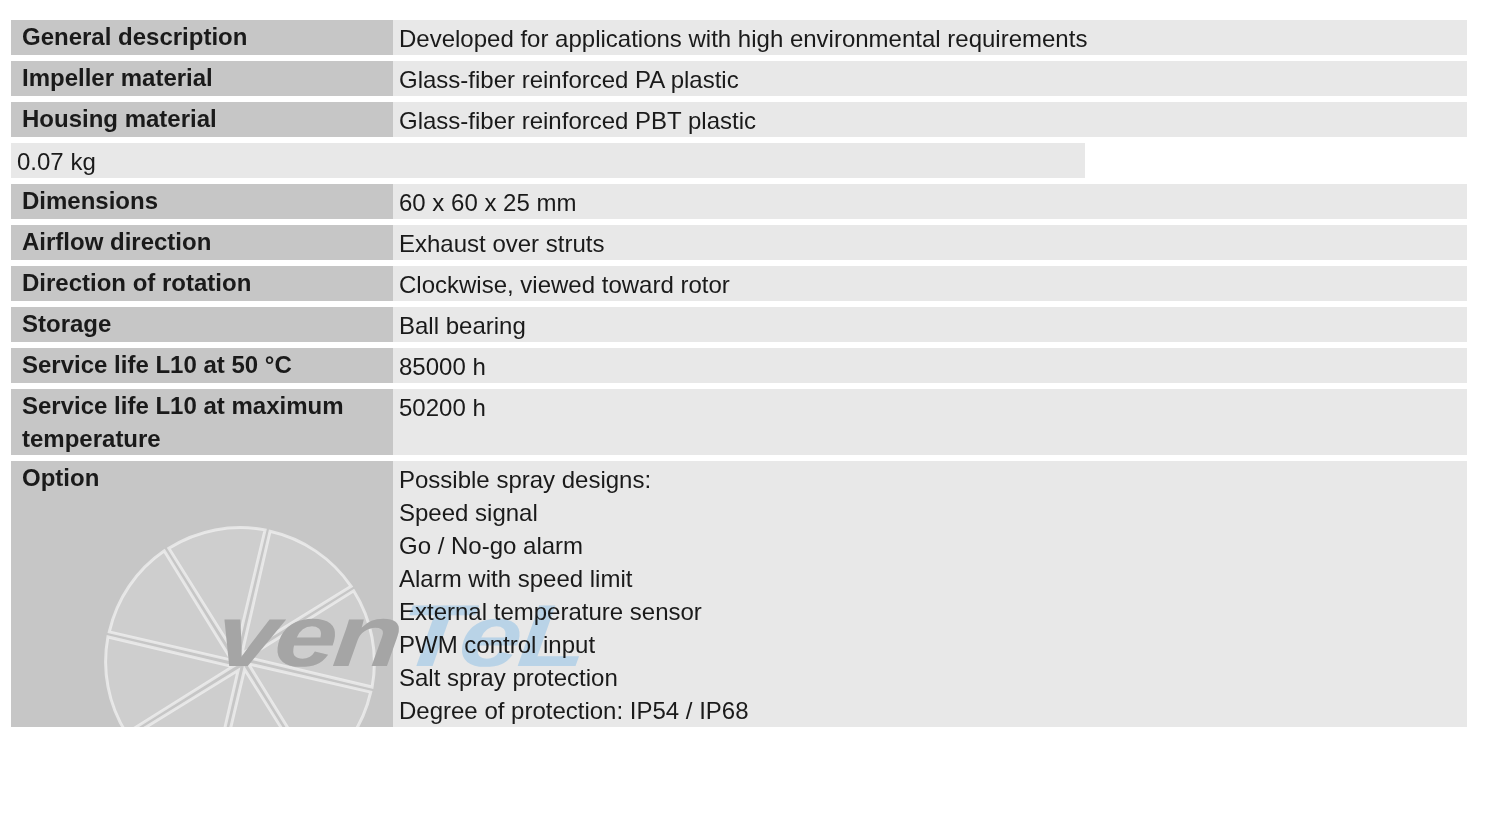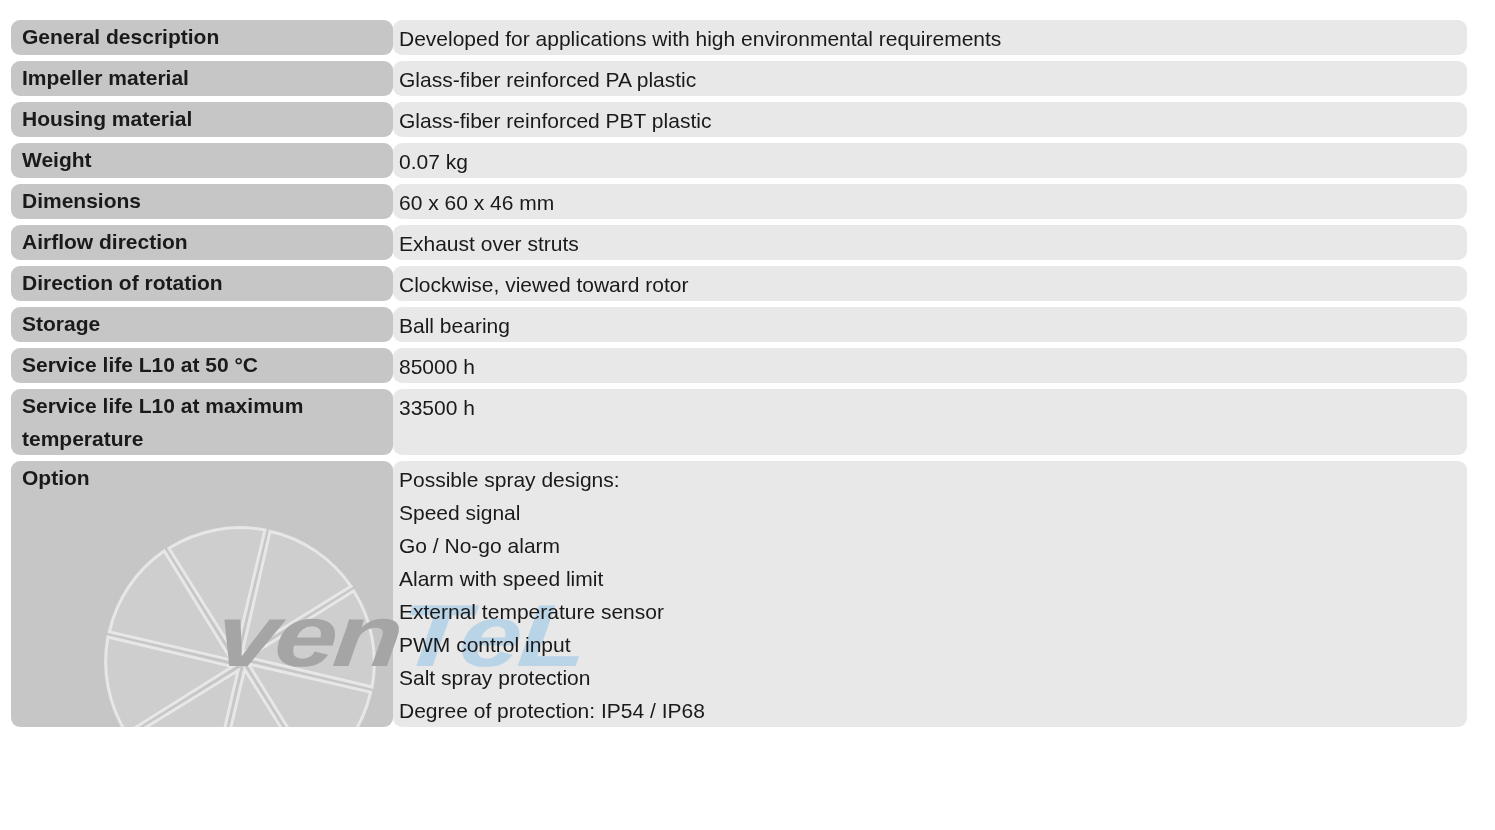--- a/index.html
+++ b/index.html
@@ -20,24 +20,23 @@
     left: 11px;
     top: 20px;
     width: 1463px;
   }
   .row {
     display: flex;
     margin-bottom: 6px;
   }
   .cell {
     box-sizing: border-box;
-    font-size: 21px;
+    font-size: 24px;
     line-height: 33px;
     color: #1a1a1a;
-    border-radius: 9px;
   }
   .cell.label {
     width: 382px;
     background: var(--label-bg, #c6c6c6);
     font-weight: bold;
     padding: 0 10px 0 11px;
     flex: none;
   }
   .cell.value {
     width: 1074px;
@@ -130,34 +129,31 @@
     <div class="row">
       <div class="cell label">
         <span class="ltext">Housing material</span>
       </div>
       <div class="cell value">
           <div class="vline">Glass-fiber reinforced PBT plastic</div>
         </div>
     </div>
 
     <div class="row">
-      <div class="cell label">
-        <span class="ltext">Weight</span>
-      </div>
       <div class="cell value">
           <div class="vline">0.07 kg</div>
         </div>
     </div>
 
     <div class="row">
       <div class="cell label">
         <span class="ltext">Dimensions</span>
       </div>
       <div class="cell value">
-          <div class="vline">60 x 60 x 46 mm</div>
+          <div class="vline">60 x 60 x 25 mm</div>
         </div>
     </div>
 
     <div class="row">
       <div class="cell label">
         <span class="ltext">Airflow direction</span>
       </div>
       <div class="cell value">
           <div class="vline">Exhaust over struts</div>
         </div>
@@ -188,21 +184,21 @@
       <div class="cell value">
           <div class="vline">85000 h</div>
         </div>
     </div>
 
     <div class="row">
       <div class="cell label">
         <span class="ltext">Service life L10 at maximum temperature</span>
       </div>
       <div class="cell value">
-          <div class="vline">33500 h</div>
+          <div class="vline">50200 h</div>
         </div>
     </div>
 
 
     <div class="row">
       <div class="cell label">
         <span class="ltext">Option</span>
       </div>
       <div class="cell value">
           <div class="vline">Possible spray designs:</div>

